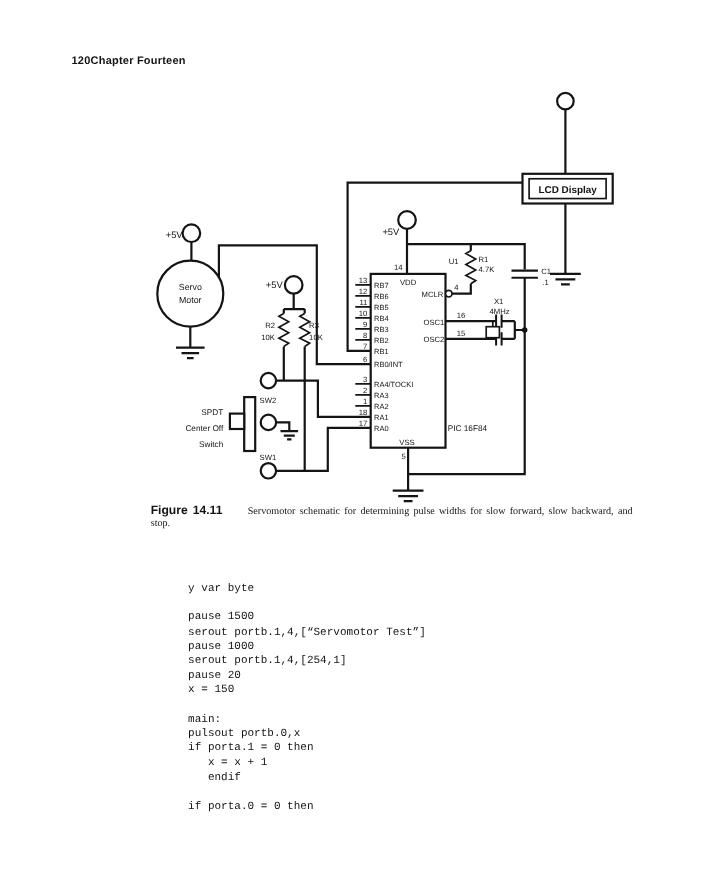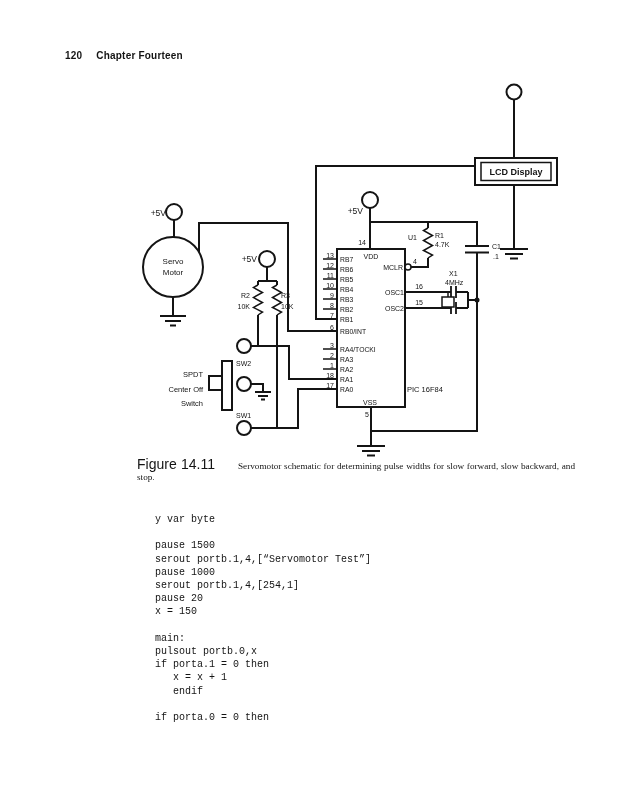--- a/index.html
+++ b/index.html
@@ -1,28 +1,28 @@
 <!DOCTYPE html>
 <html><head>
 <meta charset="utf-8">
 <style>
   html,body { margin:0; padding:0; background:#ffffff; }
   .page { position:relative; width:637px; height:800px; background:#ffffff;
           font-family:"Liberation Sans", sans-serif; color:#141414; overflow:hidden; }
   .header { position:absolute; left:65px; top:50px; font-size:10px; font-weight:bold;
             letter-spacing:0.2px; white-space:nowrap; }
-  .header .chapter { margin-left:14px; }
+  .header .chapter { }
   svg.schem { position:absolute; left:0; top:0; }
   svg.schem text { font-family:"Liberation Sans", sans-serif; fill:#141414; }
   .caption { position:absolute; left:137px; top:459px; width:438px;
              font-family:"Liberation Serif", serif; font-size:9.2px; line-height:11px;
              text-align:justify; color:#141414; }
-  .caption .fig-label { font-family:"Liberation Sans", sans-serif; font-weight:normal;
-                        font-size:14px; padding-right:23px; }
-  pre.code { position:absolute; left:155px; top:513px; margin:0;
+  .caption .fig-label { font-family:"Liberation Sans", sans-serif; font-weight:bold;
+                        font-size:11px; padding-right:23px; }
+  pre.code { position:absolute; left:155px; top:513px; margin:16px;
              font-family:"Liberation Mono", monospace; font-size:10px; line-height:13.2px;
              color:#141414; }
 </style>
 </head>
 <body>
 
 <div class="page">
 
   <div class="header">
     <span>120</span><span class="chapter">Chapter Fourteen</span>

